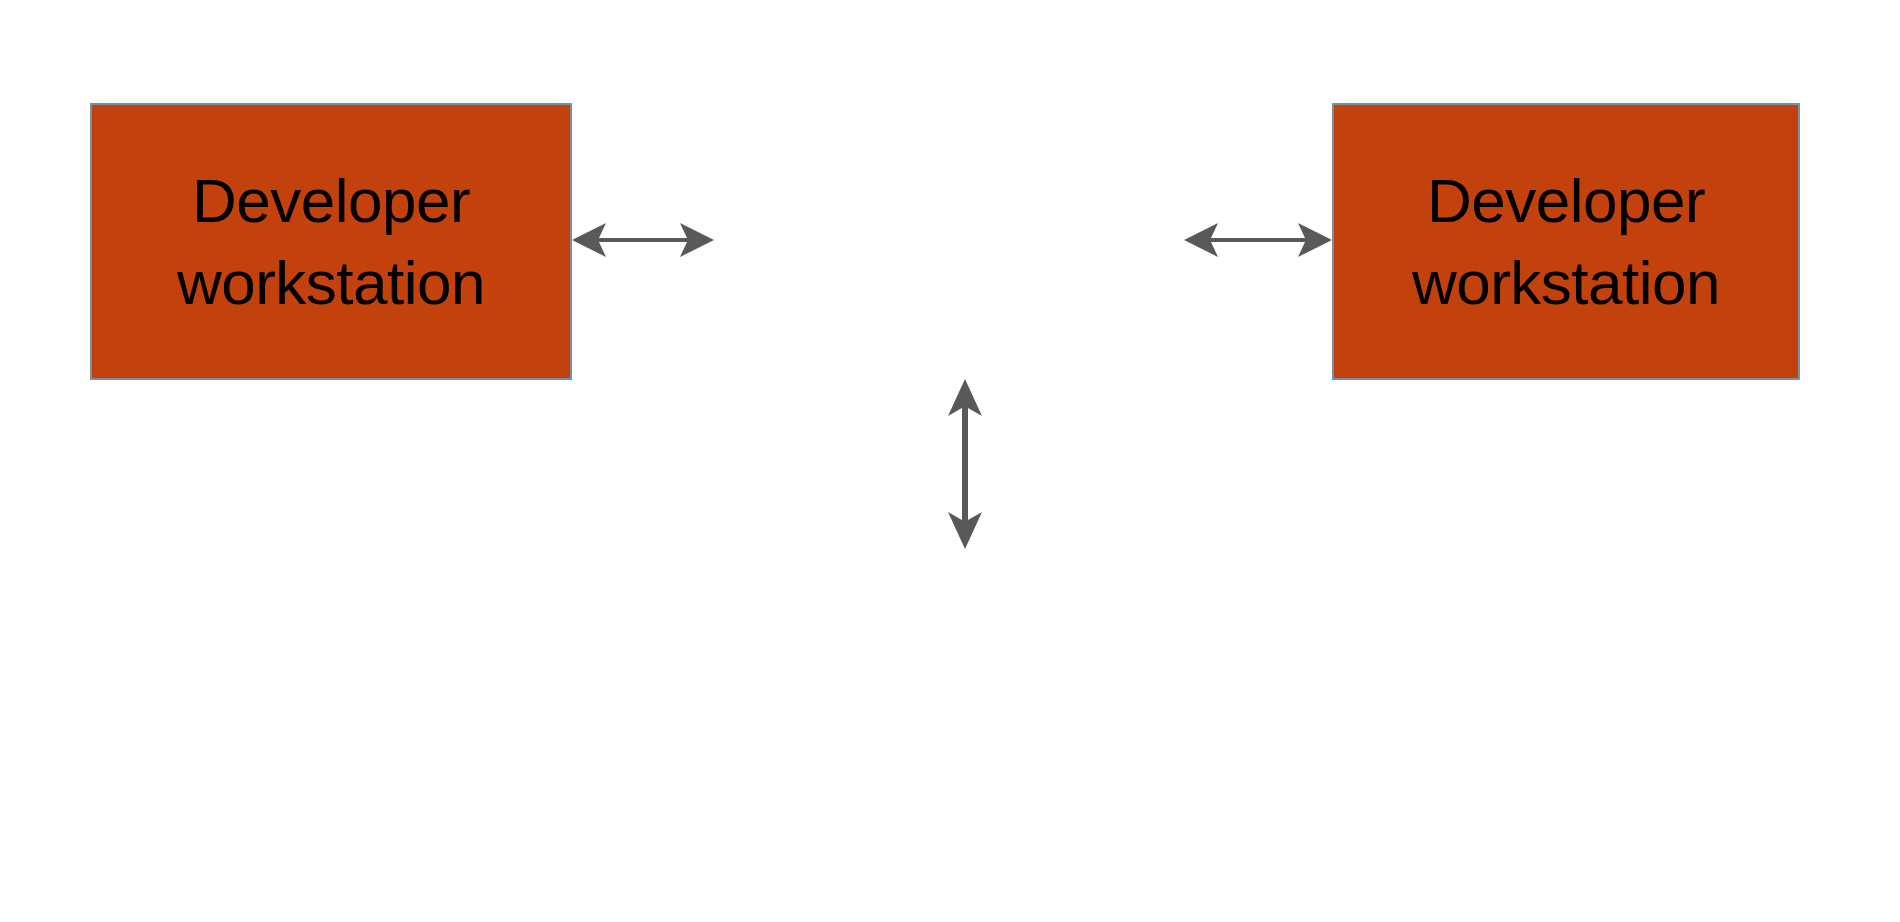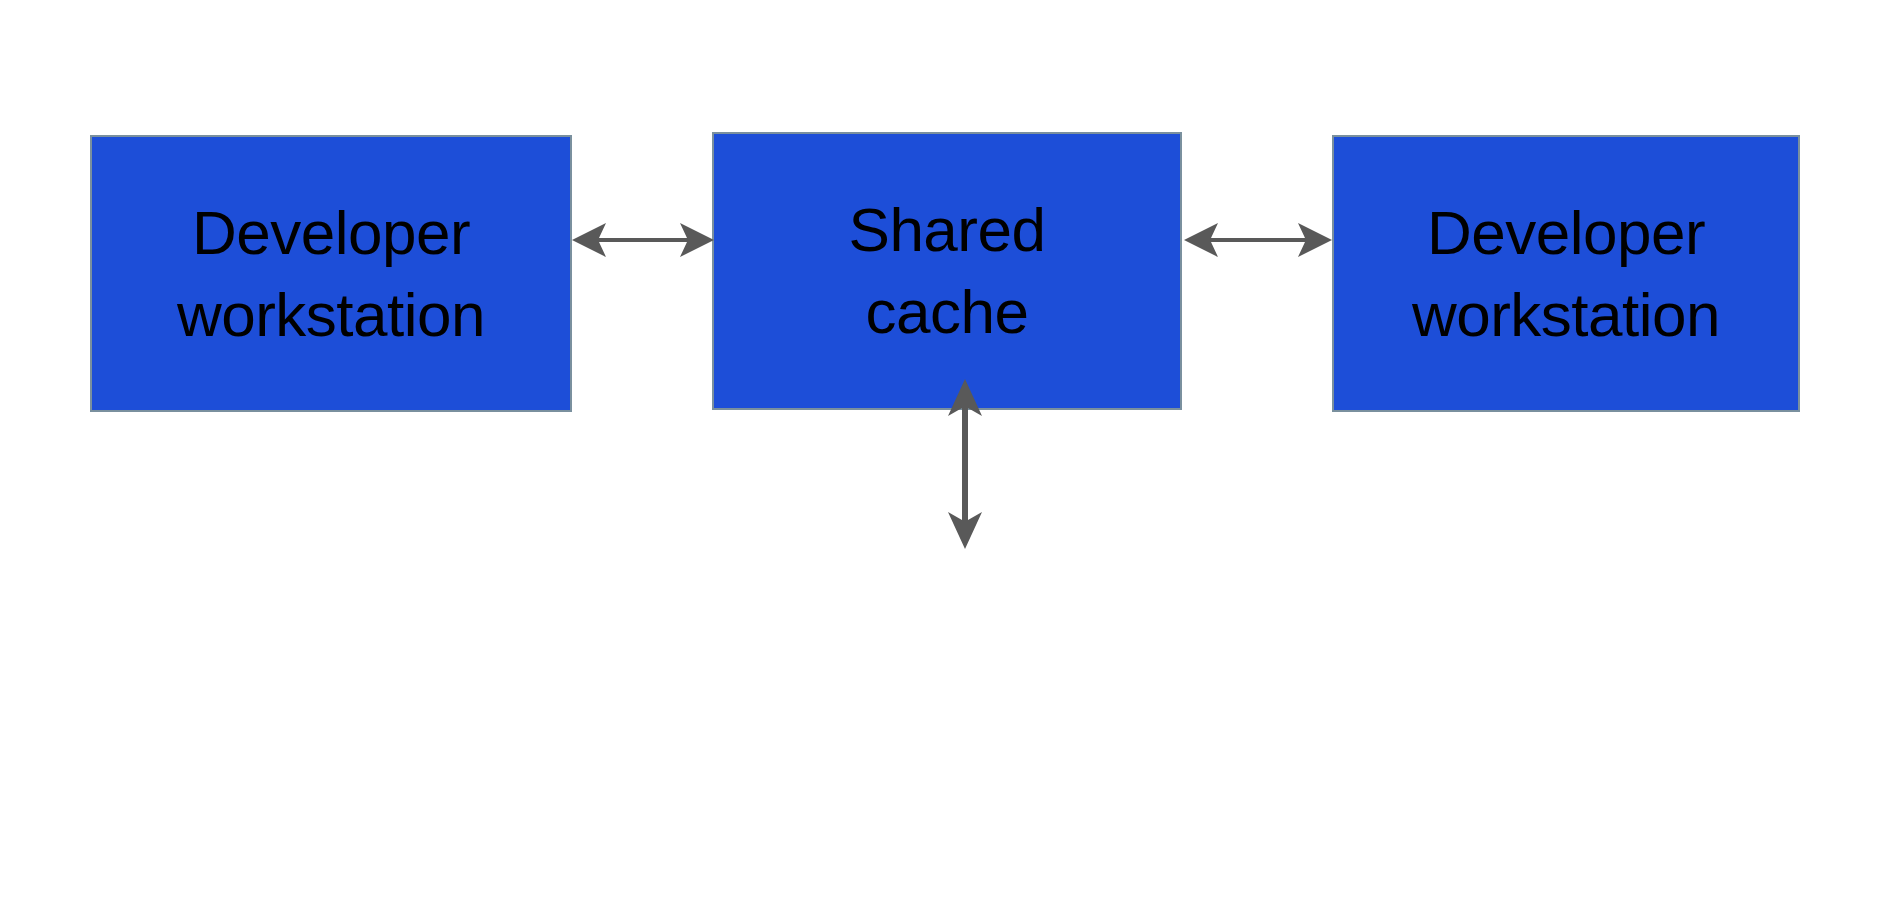--- a/index.html
+++ b/index.html
@@ -15,35 +15,34 @@
     position: relative;
     width: 1900px;
     height: 922px;
     background: #ffffff;
     overflow: hidden;
   }
 
   .node {
     position: absolute;
     box-sizing: border-box;
-    background: #1d4ed8;
+    background: #c2410c;
     border: 2px solid #7a909e;
     display: flex;
     align-items: center;
     justify-content: center;
     text-align: center;
     color: #000000;
     font-family: "Liberation Sans", sans-serif;
     font-size: 62px;
     line-height: 1.32;
     font-weight: 400;
     letter-spacing: -0.5px;
     white-space: pre-line;
     user-select: none;
-    margin-top: 32px;
   }
 
   
   #node-dev-left   { left: 90px;   top: 103px; width: 482px; height: 277px; }
   #node-cache      { left: 712px;  top: 100px; width: 470px; height: 278px; }
   #node-dev-right  { left: 1332px; top: 103px; width: 468px; height: 277px; }
   #node-ci         { left: 705px;  top: 545px; width: 477px; height: 288px; }
 
   .edge {
     position: absolute;
@@ -56,22 +55,20 @@
   .edge svg { display: block; width: 100%; height: 100%; }
 </style>
 </head>
 <body>
 
 <div id="canvas">
 
   <div class="node" id="node-dev-left">Developer
 workstation</div>
 
-  <div class="node" id="node-cache">Shared
-cache</div>
 
   <div class="node" id="node-dev-right">Developer
 workstation</div>
 
 
   <div class="edge" id="edge-left-cache">
     <svg viewBox="0 0 154 52" preserveAspectRatio="none">
       <path d="M 6 26 L 40 9 L 33 24 L 121 24 L 114 9 L 148 26 L 114 43 L 121 28 L 33 28 L 40 43 Z" fill="#595959"></path>
     </svg>
   </div>

